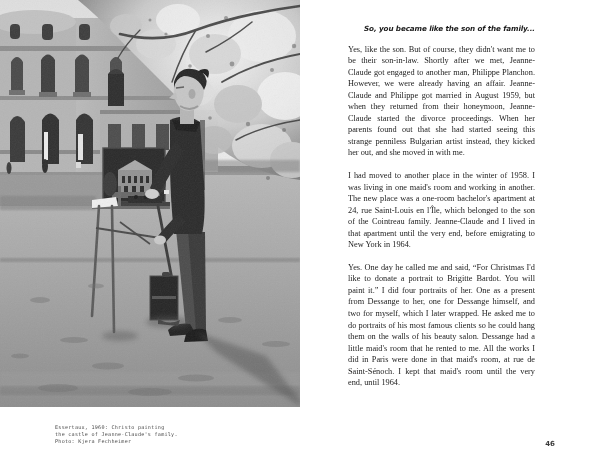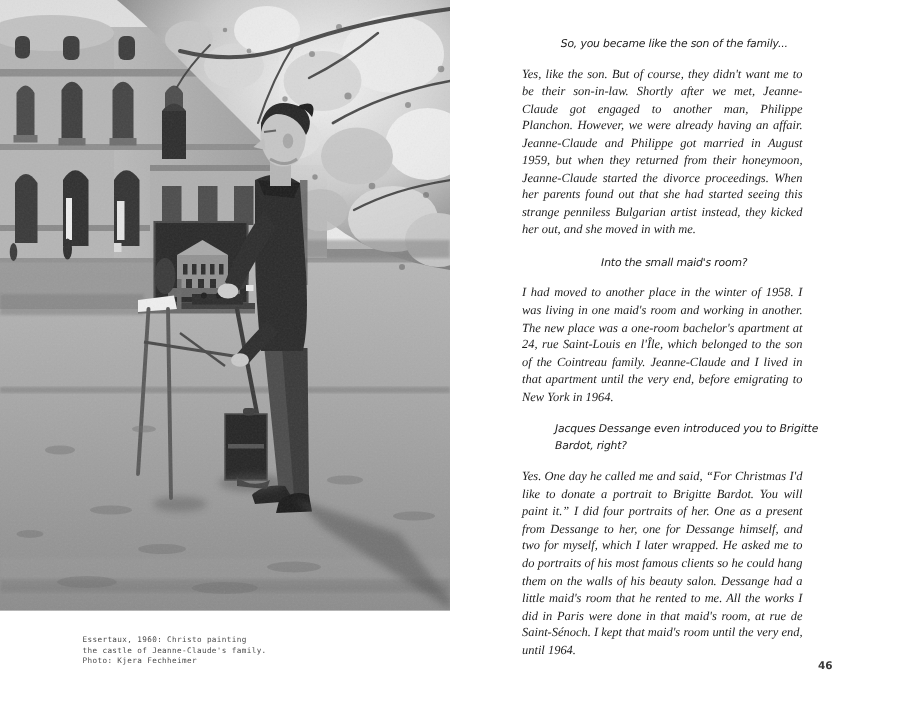--- a/index.html
+++ b/index.html
@@ -28,34 +28,34 @@
     white-space:pre;
   }
 
   
   .page-right{position:relative;width:300px;height:471px;background:#fff;flex:0 0 300px;}
   .col{
     position:absolute;left:48px;top:24px;width:203px;
   }
   .q{
     font-family:"DejaVu Sans","Liberation Sans",sans-serif;
-    font-style:italic;font-weight:normal;
+    font-style:italic;font-weight:bold;
     font-size:7.2px;line-height:10.5px;
     color:#1a1a1a;
     letter-spacing:-0.1px;
     margin:0 0 9px 0;
   }
   .q.center{text-align:center;}
   .q.indent{text-align:left;padding-left:22px;margin-bottom:10px;}
   .p{
     font-size:8.3px;line-height:11.55px;
     text-align:justify;
     color:#1c1c1c;
     margin:0 16px 11px 0;
-    -webkit-hyphens:none;hyphens:none;font-style:italic;
+    -webkit-hyphens:none;hyphens:none;
   }
   .p:last-child{margin-bottom:0;}
 
   .folio{
     position:absolute;right:45px;bottom:23px;
     font-family:"DejaVu Sans","Liberation Sans",sans-serif;
     font-weight:bold;font-size:7px;color:#3a3a3a;
   }
 </style>
 </head>
@@ -334,24 +334,22 @@
 <span>Photo: Kjera Fechheimer</span></div>
 
   </div>
 
   <div class="page-right">
     <div class="col">
 
       <p class="q center">So, you became like the son of the family...</p>
       <p class="p">Yes, like the son. But of course, they didn't want me to be their son-in-law. Shortly after we met, Jeanne-Claude got engaged to another man, Philippe Planchon. However, we were already having an affair. Jeanne-Claude and Philippe got married in August 1959, but when they returned from their honeymoon, Jeanne-Claude started the divorce proceedings. When her parents found out that she had started seeing this strange penniless Bulgarian artist instead, they kicked her out, and she moved in with me.</p>
 
-      <p class="q center">Into the small maid's room?</p>
       <p class="p">I had moved to another place in the winter of 1958. I was living in one maid's room and working in another. The new place was a one-room bachelor's apartment at 24, rue Saint-Louis en l'Île, which belonged to the son of the Cointreau family. Jeanne-Claude and I lived in that apartment until the very end, before emigrating to New York in 1964.</p>
 
-      <p class="q indent">Jacques Dessange even introduced you to Brigitte Bardot, right?</p>
       <p class="p">Yes. One day he called me and said, “For Christmas I'd like to donate a portrait to Brigitte Bardot. You will paint it.” I did four portraits of her. One as a present from Dessange to her, one for Dessange himself, and two for myself, which I later wrapped. He asked me to do portraits of his most famous clients so he could hang them on the walls of his beauty salon. Dessange had a little maid's room that he rented to me. All the works I did in Paris were done in that maid's room, at rue de Saint-Sénoch. I kept that maid's room until the very end, until 1964.</p>
 
     </div>
 
     <div class="folio">46</div>
   </div>
 
 </div>
 
 </body></html>

